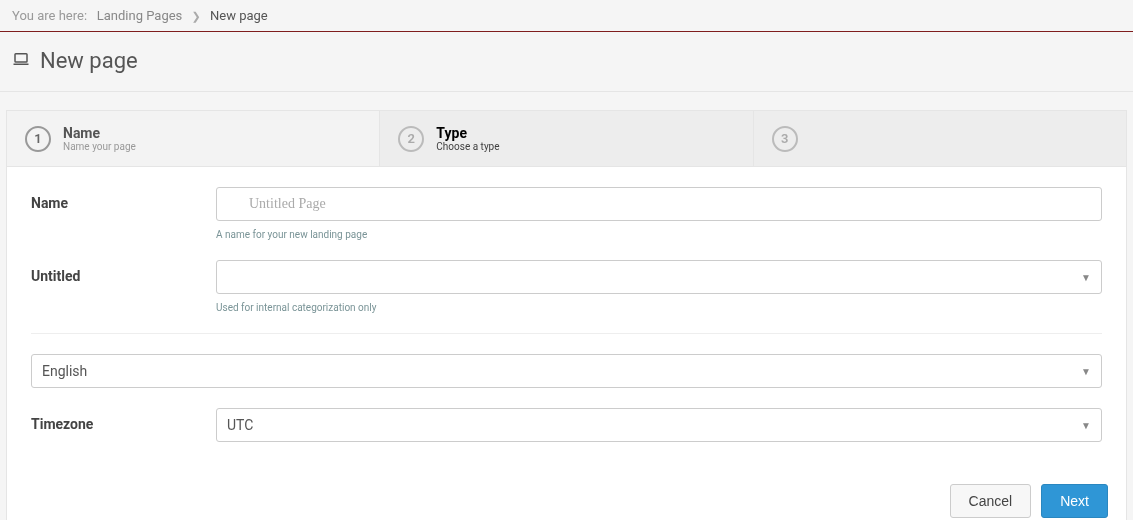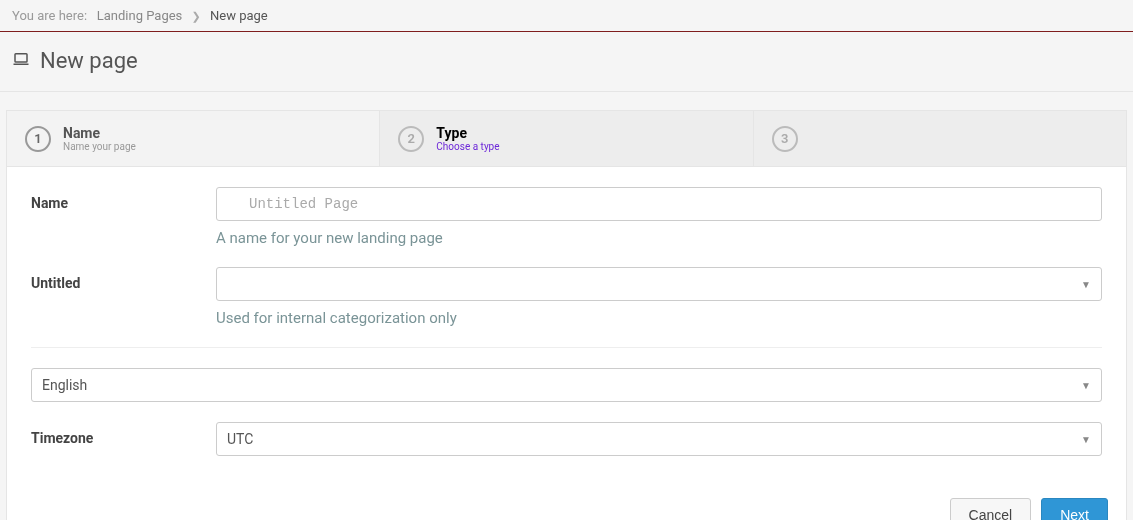--- a/index.html
+++ b/index.html
@@ -68,21 +68,21 @@
       font-size: 13px;
       font-weight: 600;
       flex-shrink: 0;
     }
     .step-text { display: flex; flex-direction: column; }
     .step-title { font-weight: 700; color: #555; font-size: 14px; }
     .step-sub { color: #999; font-size: 10px; }
     .step.inactive { background: #ededed; }
     .step.inactive .step-circle { border-color: #bbb; color: #aaa; }
     .step.inactive .step-title { color: #000000; }
-    .step.inactive .step-sub { color: #6d28d9; }
+    .step.inactive .step-sub { color: #404040; }
     .form-body { padding: 20px 24px 8px 24px; }
     .form-row {
       display: flex;
       align-items: flex-start;
       margin-bottom: 20px;
     }
     .form-label {
       width: 185px;
       font-weight: 700;
       color: #444;
@@ -96,26 +96,26 @@
       border: 1px solid #ccc;
       border-radius: 3px;
       padding: 0 10px;
       font-size: 14px;
       color: #555;
       background: #fff;
       display: flex;
       align-items: center;
       justify-content: space-between;
     }
-    .text-input { outline: none; font-family: Liberation Mono, monospace; padding-left: 32px; }
+    .text-input { outline: none; font-family: Liberation Serif, serif; padding-left: 32px; }
     .text-input::placeholder { color: #aaa; }
     .select-box .caret { color: #888; font-size: 10px; }
     .help-text {
       color: #7a9497;
-      font-size: 15px;
+      font-size: 10px;
       margin-top: 8px;
     }
     .divider {
       border: none;
       border-top: 1px solid #eee;
       margin: 4px 0 20px 0;
     }
     .footer {
       display: flex;
       justify-content: flex-end;

